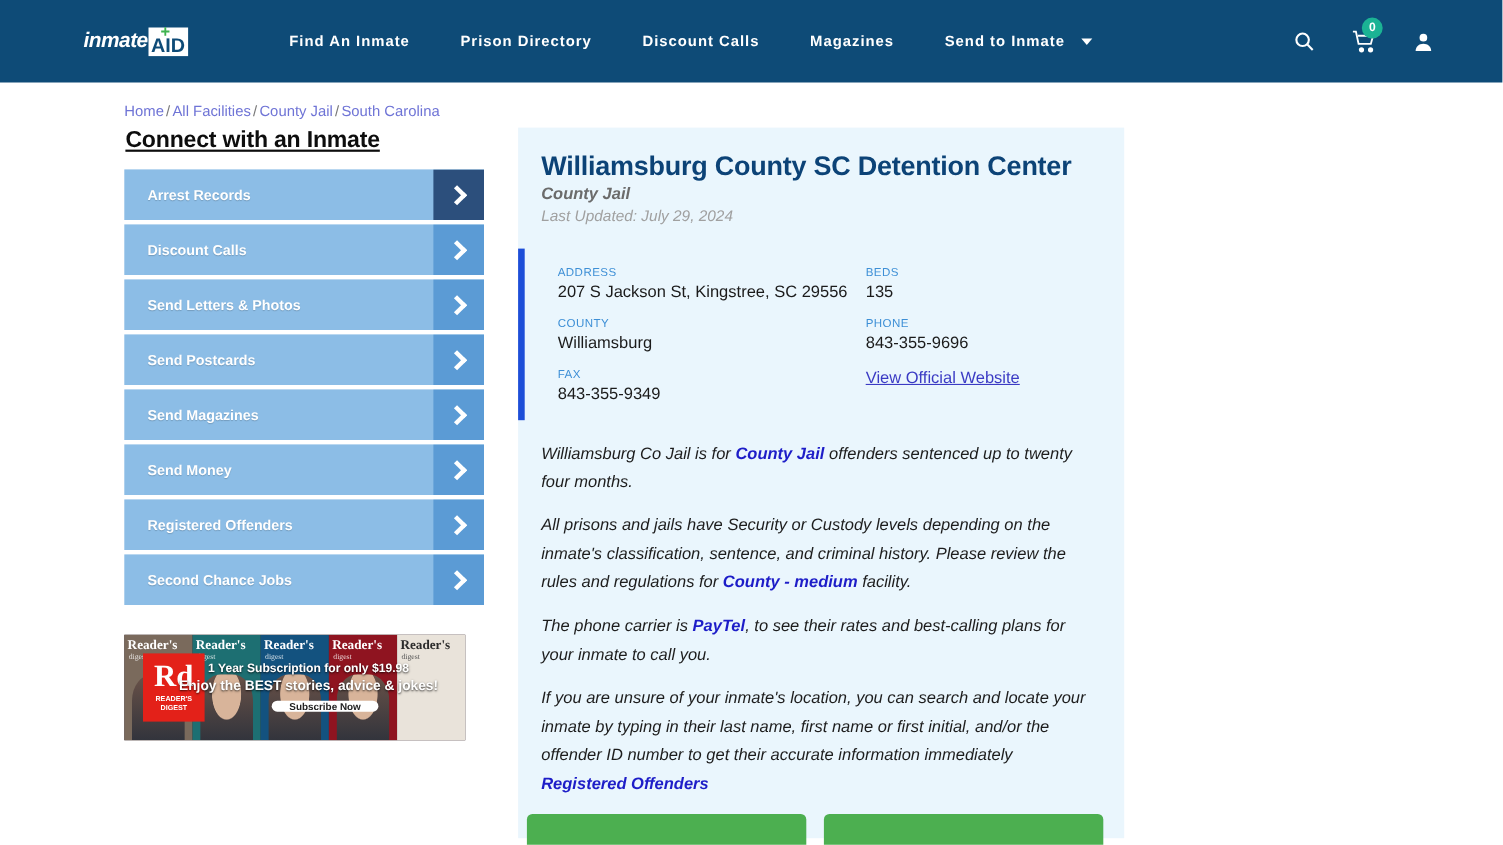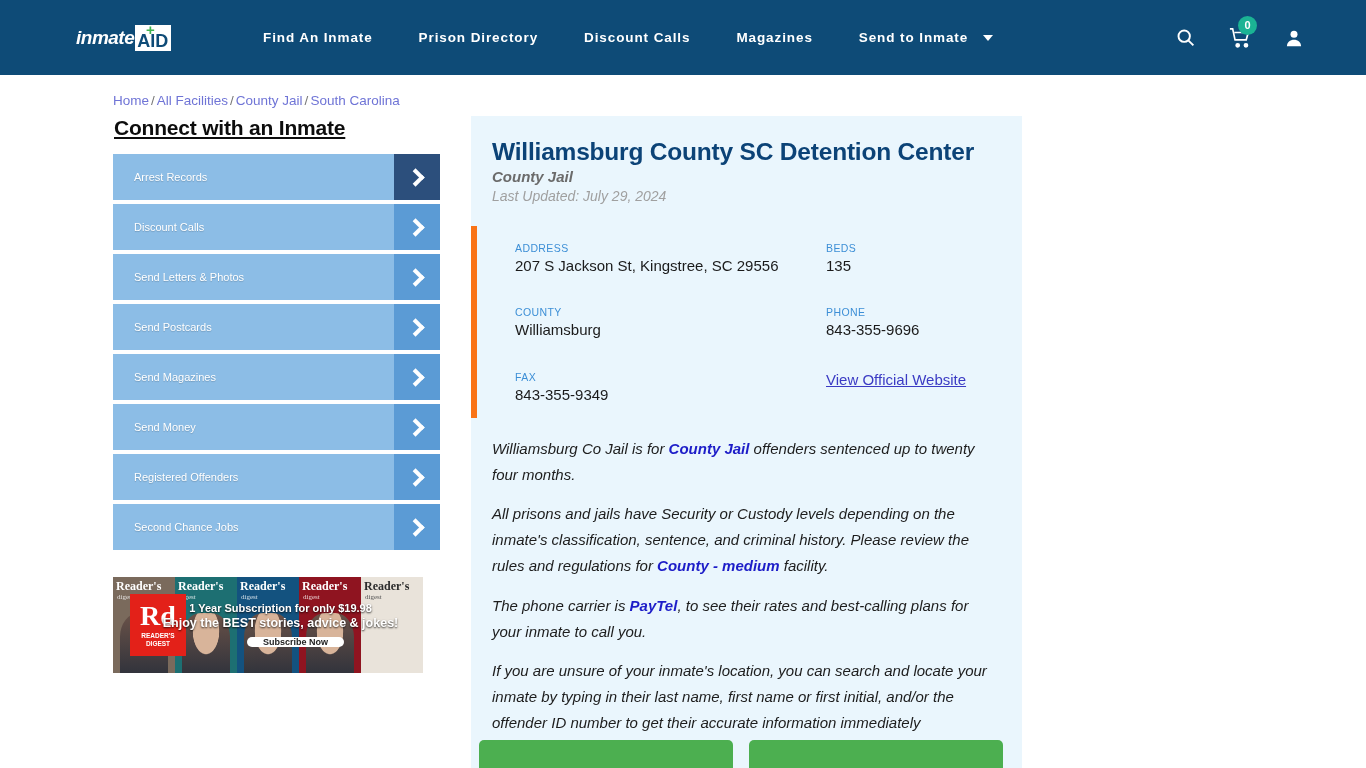--- a/index.html
+++ b/index.html
@@ -142,22 +142,23 @@
     align-items: stretch;
     cursor: pointer;
     overflow: hidden;
   }
   .side-btn-label {
     flex: 1;
     display: flex;
     align-items: center;
     padding-left: 21px;
     color: #ffffff;
-    font-size: 11px;
+    font-size: 13px;
     text-shadow: 0 1px 1px rgba(0,0,0,.18);
+    font-weight: bold;
   }
   .side-btn-arrow {
     width: 46px;
     background: #5b9bd5;
     display: flex;
     align-items: center;
     justify-content: center;
   }
   .side-btn.active .side-btn-arrow { background: #2c4f7c; }
   .chev {
@@ -247,26 +248,25 @@
     font-size: 15px; font-weight: bold; font-style: italic;
     color: #6b6b6b; margin: 0 0 0 21px;
   }
   .fac-updated {
     font-size: 14px; font-style: italic;
     color: #a0a0a0; margin: 3px 0 0 21px;
   }
 
   .info-box {
     margin: 22px 0 0 0;
-    border-left: 6px solid #f97316;
-    padding: 16px 0 14px 38px;
+    border-left: 6px solid #1d4ed8;
+    padding: 16px 0 14px 30px;
     display: grid;
     grid-template-columns: 280px 1fr;
     row-gap: 13px;
-    gap: 31px;
   }
   .info-label {
     font-size: 10.5px;
     color: #3d8fd6;
     letter-spacing: .4px;
     margin-bottom: 2px;
   }
   .info-value {
     font-size: 15px;
     color: #1b1b1b;

